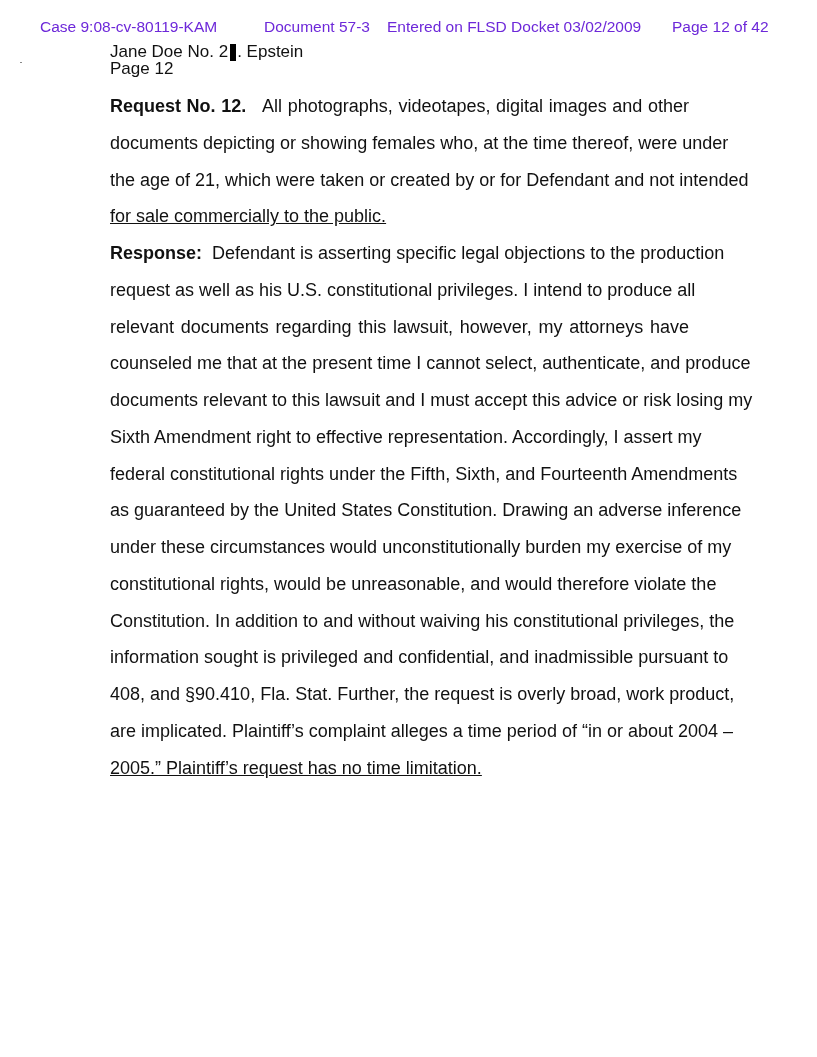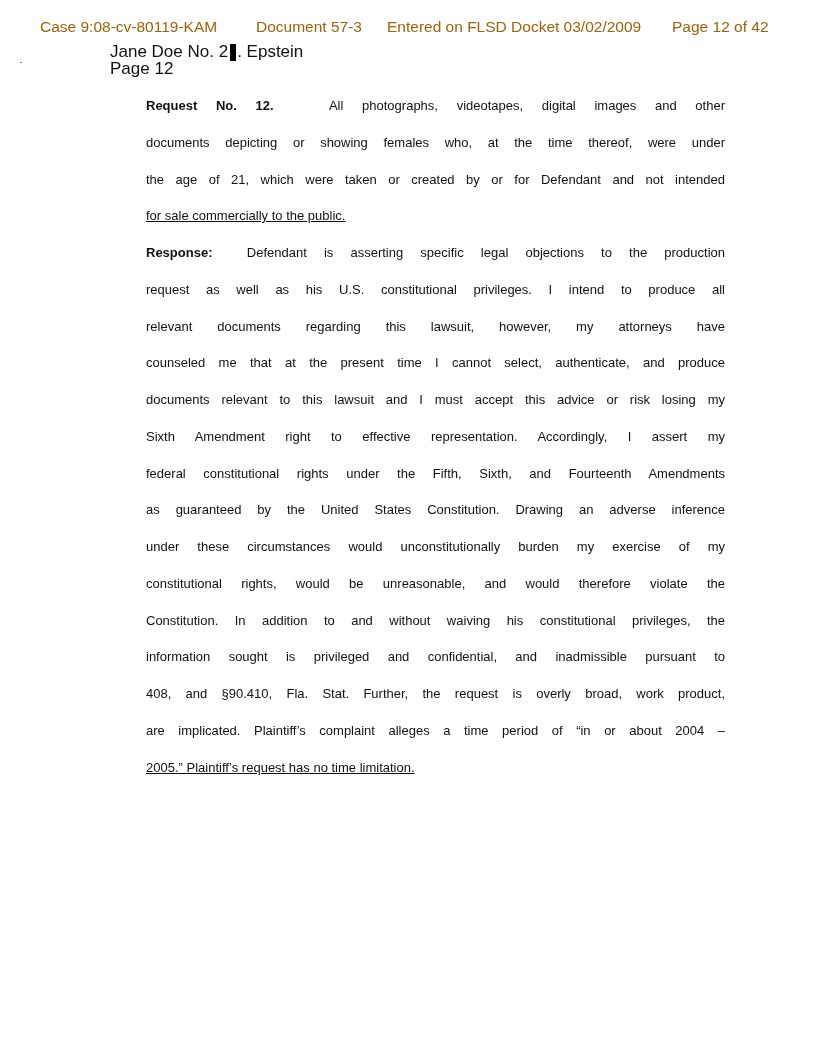--- a/index.html
+++ b/index.html
@@ -1,34 +1,34 @@
 <!DOCTYPE html>
 <html><head>
 <meta charset="utf-8">
 <style>
   html, body { margin: 0; padding: 0; background: #ffffff; }
   body { width: 817px; height: 1057px; position: relative; overflow: hidden;
          font-family: "Liberation Sans", "DejaVu Sans", sans-serif; color: #111; }
   .stamp { position: absolute; top: 18px; left: 40px; right: 0; height: 20px;
-           color: #a16207; font-size: 15.5px; white-space: nowrap; }
+           color: #6d28d9; font-size: 15.5px; white-space: nowrap; }
   .stamp span { position: absolute; top: 0; }
   .caption { position: absolute; left: 110px; top: 44px; font-size: 17px; line-height: 15px; color: #111; }
   .redact { display: inline-block; width: 6px; height: 17px; background: #000; vertical-align: -4px; margin: 0 1px 0 2px; }
-  .body-text { position: absolute; left: 110px; width: 579px; top: 88px; font-size: 13px; line-height: 36.75px; margin-left: 36px; }
+  .body-text { position: absolute; left: 110px; width: 579px; top: 88px; font-size: 18px; line-height: 36.75px; }
   .line { display: block; text-align: justify; text-align-last: justify; white-space: nowrap; height: 36.75px; overflow: visible; }
   .line.last { text-align-last: left; text-decoration: underline; }
   b { font-weight: bold; }
   .speck { position: absolute; width: 2px; height: 1px; background: #888; }
 </style>
 </head>
 <body>
 
 <div class="stamp">
   <span style="left:0">Case 9:08-cv-80119-KAM</span>
-  <span style="left:216px">Document 57-3</span>
+  <span style="left:224px">Document 57-3</span>
   <span style="left:347px">Entered on FLSD Docket 03/02/2009</span>
   <span style="left:632px">Page 12 of 42</span>
 </div>
 
 <div class="speck" style="left:20px;top:62px;"></div>
 
 <div class="caption">
   <div>
     <span>Jane Doe No. 2</span><span class="redact"></span><span>. Epstein</span>
   </div>

